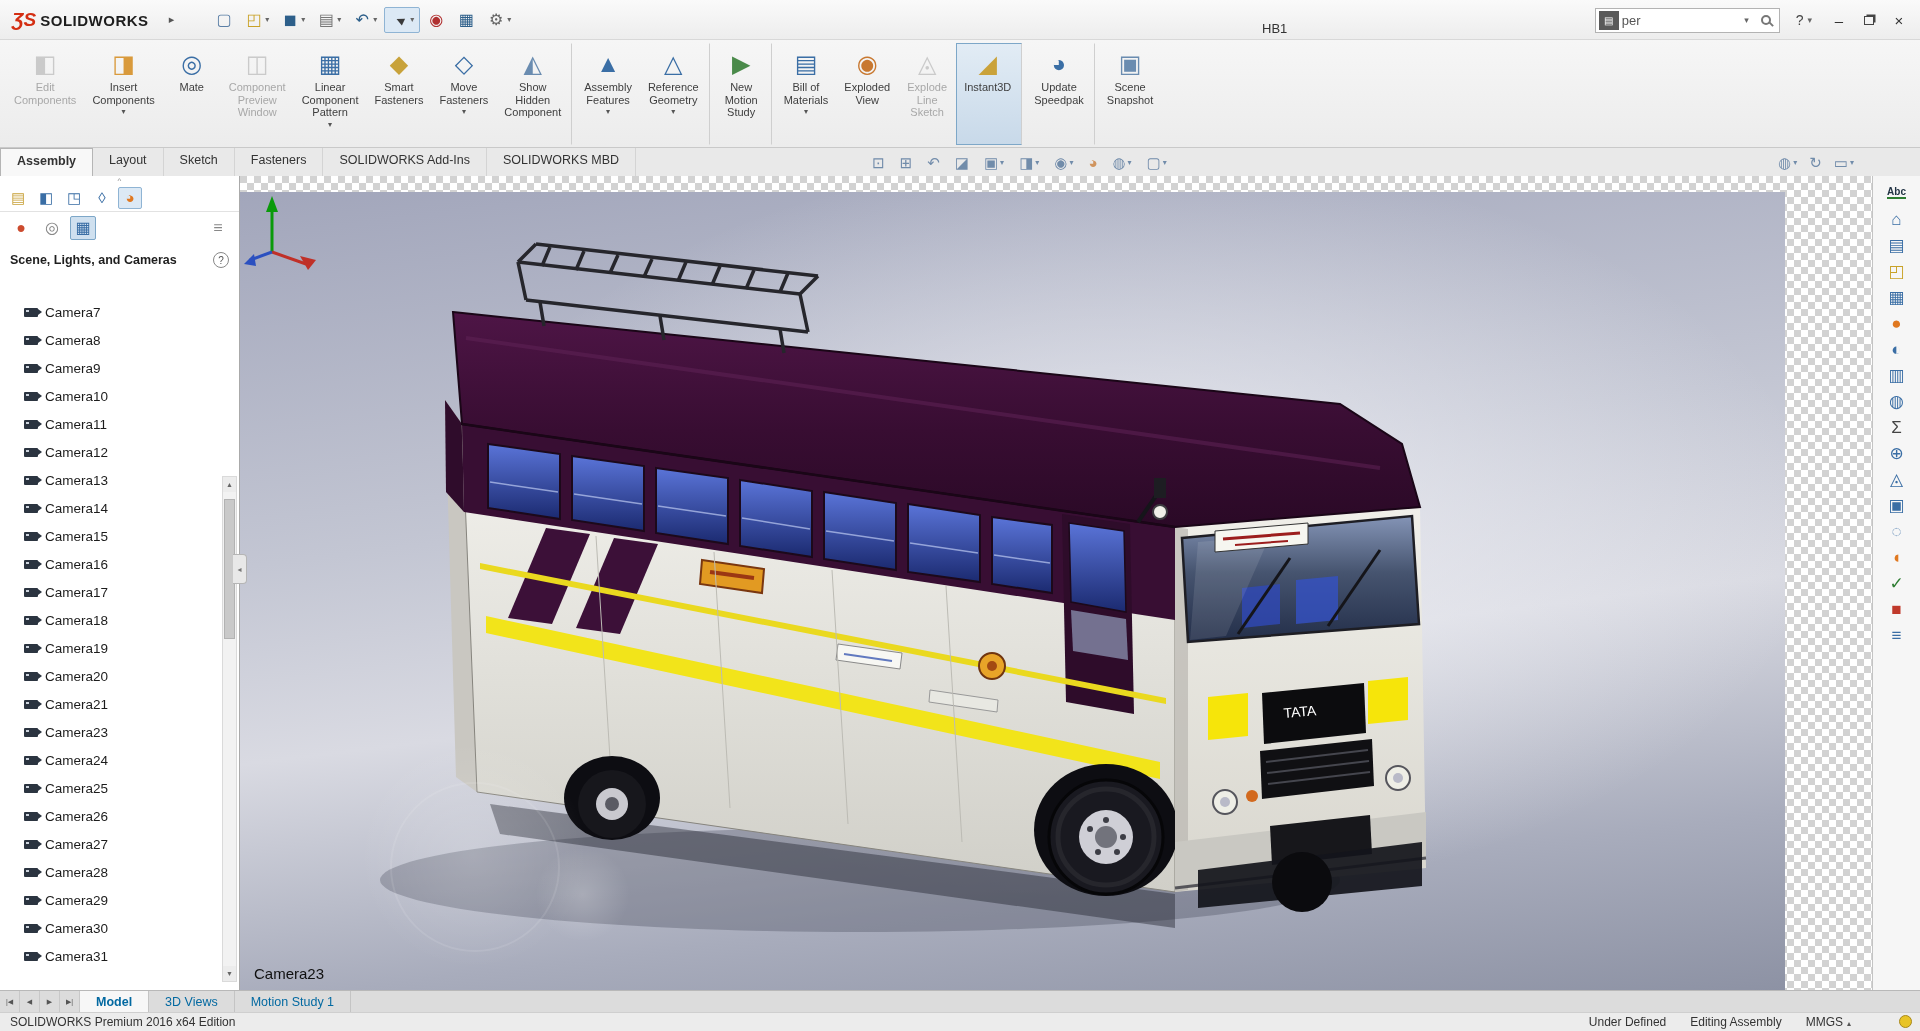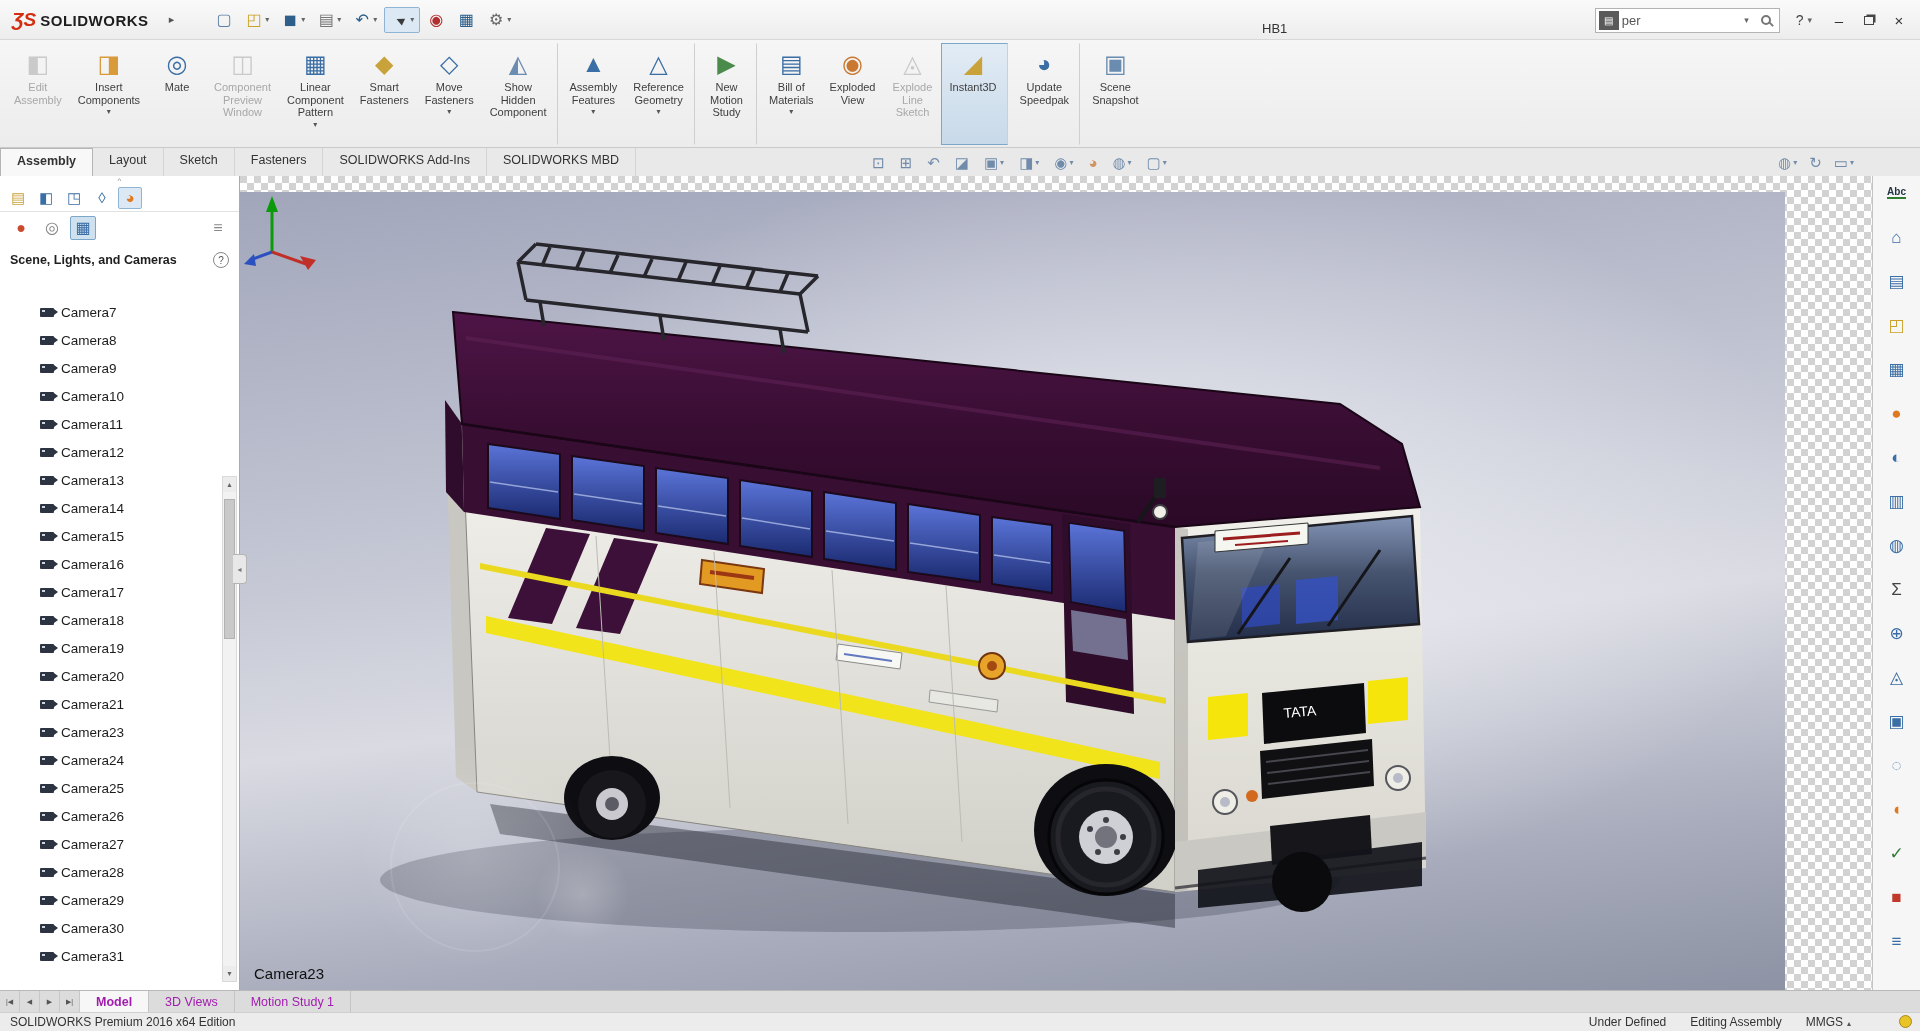--- a/index.html
+++ b/index.html
@@ -98,21 +98,21 @@
     border:1px solid transparent; border-radius:2px; cursor:pointer; }
   .dm-tab .gi { font-size:16px; }
   .dm-tab.active { background:#cfe0ef; border-color:#7da7c8; }
   .dm-tab.right { margin-left:auto; }
   .panel-header { display:flex; align-items:center; padding:8px 10px 6px; }
   .panel-header-title { font-size:12.5px; font-weight:bold; color:#1e1e1e; }
   .help-circle { margin-left:auto; width:16px; height:16px; border:1px solid #888;
     border-radius:50%; font-size:10px; color:#555; display:flex; align-items:center;
     justify-content:center; }
   .camera-list { padding-top:24px; }
-  .camera-item { display:flex; align-items:center; gap:7px; height:28px; padding-left:40px;
+  .camera-item { display:flex; align-items:center; gap:7px; height:28px; padding-left:24px;
     font-size:13.5px; color:#1c1c1c; cursor:pointer; }
   .camicon { width:14px; height:9px; background:#2b3440; border-radius:1px; position:relative;
     flex:0 0 auto; }
   .camicon::after { content:""; position:absolute; right:-4px; top:1px;
     border-left:4px solid #2b3440; border-top:3px solid transparent;
     border-bottom:3px solid transparent; }
   .camicon::before { content:""; position:absolute; left:2px; top:2px; width:3px; height:2px;
     background:#cfd6e0; }
   .panel-scrollbar { position:absolute; right:2px; top:300px; bottom:8px; width:15px;
     background:#f2f2f2; border:1px solid #dadada; }
@@ -143,33 +143,33 @@
   .flare2 { left:295px; top:655px; width:95px; height:95px;
     background:radial-gradient(circle, rgba(255,255,255,.22), rgba(255,255,255,0) 70%); }
   .flare-ring { left:150px; top:590px; width:170px; height:170px;
     border:2px solid rgba(255,255,255,.10); }
   .camera-label { position:absolute; left:14px; bottom:8px; font-size:15px; color:#101010; }
   .triad { position:absolute; left:26px; bottom:30px; }
 
   
   .right-panel { position:absolute; right:0; top:0; width:48px; height:814px;
     background:#f6f6f6; border-left:1px solid #c4c4c4; display:flex; flex-direction:column;
-    align-items:center; padding-top:6px; gap:22px; }
+    align-items:center; padding-top:6px; gap:4px; }
   .tp-item { width:30px; height:22px; display:flex; align-items:center; justify-content:center;
     cursor:pointer; }
   .tp-item .gi { font-size:17px; }
   .tp-item[data-name="spell-check-icon"] .gi { font-size:10px; font-weight:bold;
     border-bottom:2px solid #2e7d32; color:#234; }
 
   
   .bottom-tabs { position:absolute; left:0; top:990px; width:1920px; height:22px;
     background:#dcdcdc; border-top:1px solid #b8b8b8; display:flex; align-items:stretch; }
   .bt-nav { width:20px; display:flex; align-items:center; justify-content:center;
     font-size:7px; color:#555; border-right:1px solid #c8c8c8; cursor:pointer; }
-  .btab { padding:3px 16px; font-size:12.5px; color:#a21caf; border-right:1px solid #c4c4c4;
+  .btab { padding:3px 16px; font-size:12.5px; color:#0369a1; border-right:1px solid #c4c4c4;
     display:flex; align-items:center; cursor:pointer; }
   .btab.active { background:#f7f7f7; font-weight:bold; }
 
   
   .statusbar { position:absolute; left:0; top:1012px; width:1920px; height:19px;
     background:#ececec; border-top:1px solid #cfcfcf; display:flex; align-items:center;
     font-size:12px; color:#333; padding:0 8px; }
   .sb-left { padding-left:2px; }
   .sb-right { margin-left:auto; display:flex; gap:24px; }
   .units-caret { font-size:8px; color:#555; margin-left:4px; }
@@ -250,21 +250,21 @@
       </span>
     <span class="winbtn" data-name="close-button">×</span>
   </div>
 </div>
 
 <div class="ribbon" data-name="ribbon-toolbar">
 
     <div class="rbtn disabled" data-name="edit-component-button" style="--c: #7f93a8;">
       <span class="gi" data-name="ribbon-button-icon">◧</span>
       <span class="rbtn-label" data-name="ribbon-button-label">Edit
-Assembly</span>
+Components</span>
 
     </div>
 
     <div class="rbtn dd" data-name="insert-components-button" style="--c: #d99a3c;">
       <span class="gi" data-name="ribbon-button-icon">◨</span>
       <span class="rbtn-label" data-name="ribbon-button-label">Insert
 Components</span>
       <span class="dd-caret" data-name="dropdown-caret-icon">▾</span>
     </div>
 

